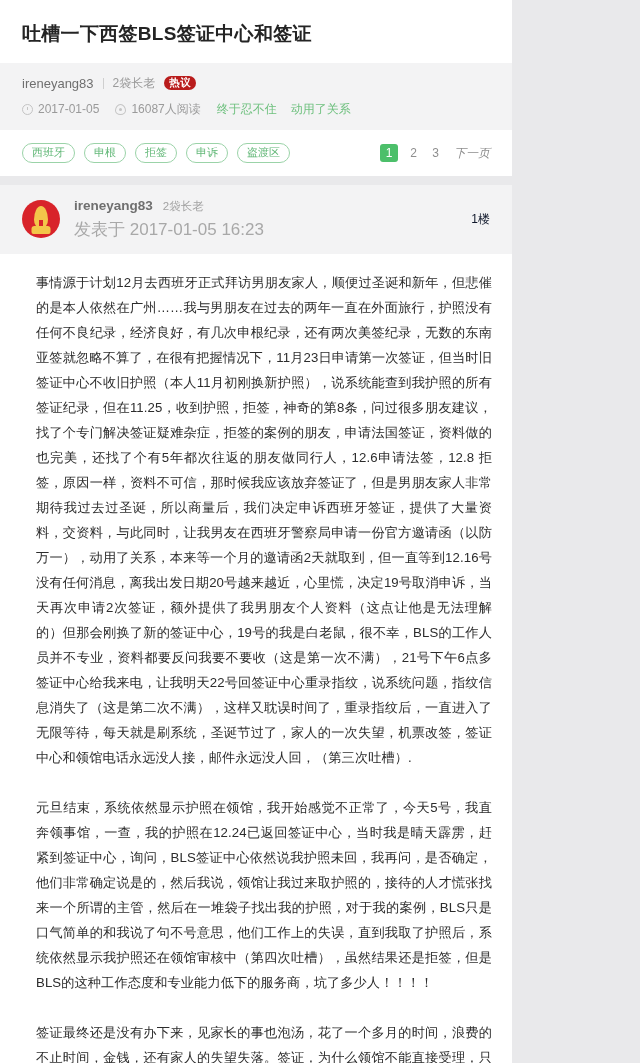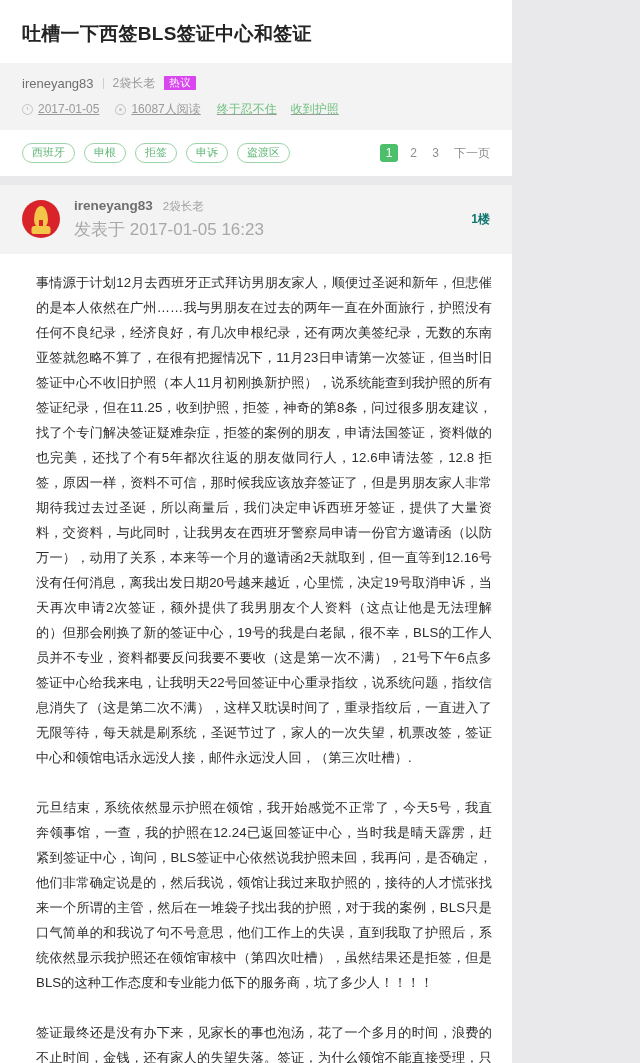--- a/index.html
+++ b/index.html
@@ -58,34 +58,34 @@
     height: 11px;
     background: #cfcfcf;
     margin: 0 9px;
   }
   .author-level {
     color: #9a9a9a;
     font-size: 12px;
   }
   .hot-badge {
     margin-left: 9px;
-    background: #d946ef;
+    background: #b91c1c;
     color: #ffffff;
     font-size: 10.5px;
-    border-radius: 1px;
+    border-radius: 7px;
     padding: 1.5px 5px 2.5px 5px;
     line-height: 1;
     letter-spacing: 0.5px;
+    font-weight: bold;
   }
   .meta-row2 {
     display: flex;
     align-items: center;
     font-size: 12px;
     color: #9a9a9a;
-    text-decoration: underline;
   }
   .meta-item {
     display: flex;
     align-items: center;
     margin-right: 16px;
   }
   .meta-ic {
     width: 11px;
     height: 11px;
     border: 1px solid #c4c4c4;
@@ -164,20 +164,21 @@
     background: #4cbf6a;
     color: #ffffff;
     border-radius: 3px;
     width: 18px;
     height: 18px;
     line-height: 18px;
     margin-left: 0;
   }
   .pg.next {
     margin-left: 12px;
+    font-style: italic;
   }
 
   
   .post-card {
     background: #ffffff;
     margin-top: 9px;
     padding: 0 0 0 0;
   }
   .post-head {
     background: #f3f3f4;
@@ -248,22 +249,21 @@
   .post-time {
     font-size: 17px;
     color: #a8a8a8;
   }
   .floor {
     position: absolute;
     right: 22px;
     top: 50%;
     transform: translateY(-50%);
     font-size: 12px;
-    color: #0f766e;
-    font-weight: bold;
+    color: #0f172a;
   }
 
   .post-body {
     background: #ffffff;
     padding: 16px 20px 0 36px;
   }
   .post-body p {
     margin: 0;
     font-size: 13.2px;
     line-height: 25px;
@@ -294,21 +294,21 @@
       <div class="meta-row2">
         <span class="meta-item">
           <span class="meta-ic clock-ic"></span>
           <span>2017-01-05</span>
         </span>
         <span class="meta-item">
           <span class="meta-ic eye-ic"></span>
           <span>16087人阅读</span>
         </span>
         <span class="meta-link">终于忍不住</span>
-        <span class="meta-link">收到护照</span>
+        <span class="meta-link">动用了关系</span>
       </div>
     </div>
   </div>
 
   <div class="tags-card">
     <div class="tags">
       <span class="tag">西班牙</span>
       <span class="tag">申根</span>
       <span class="tag">拒签</span>
       <span class="tag">申诉</span>

